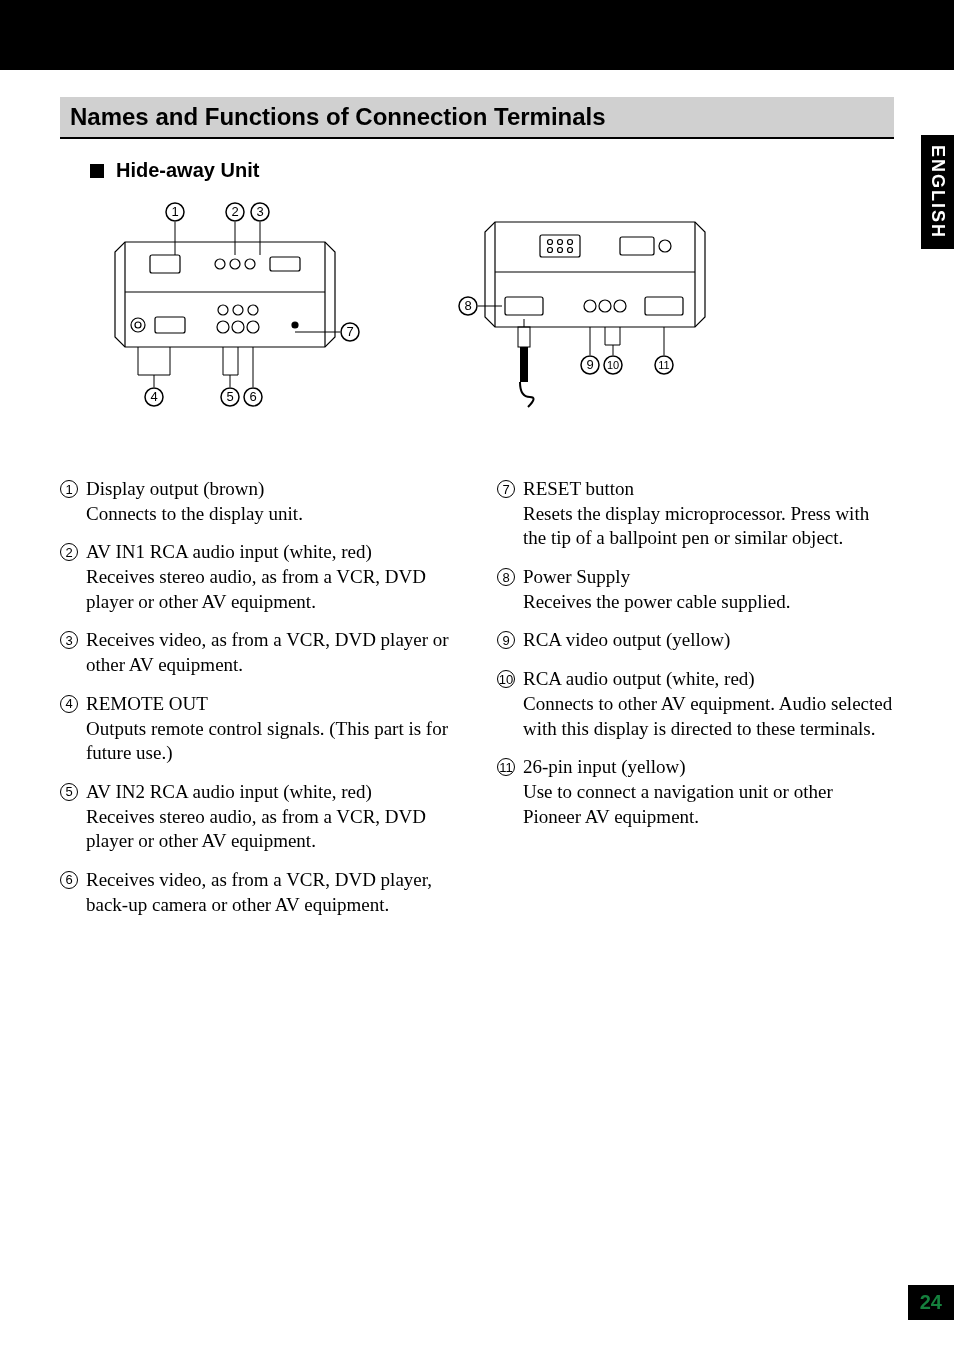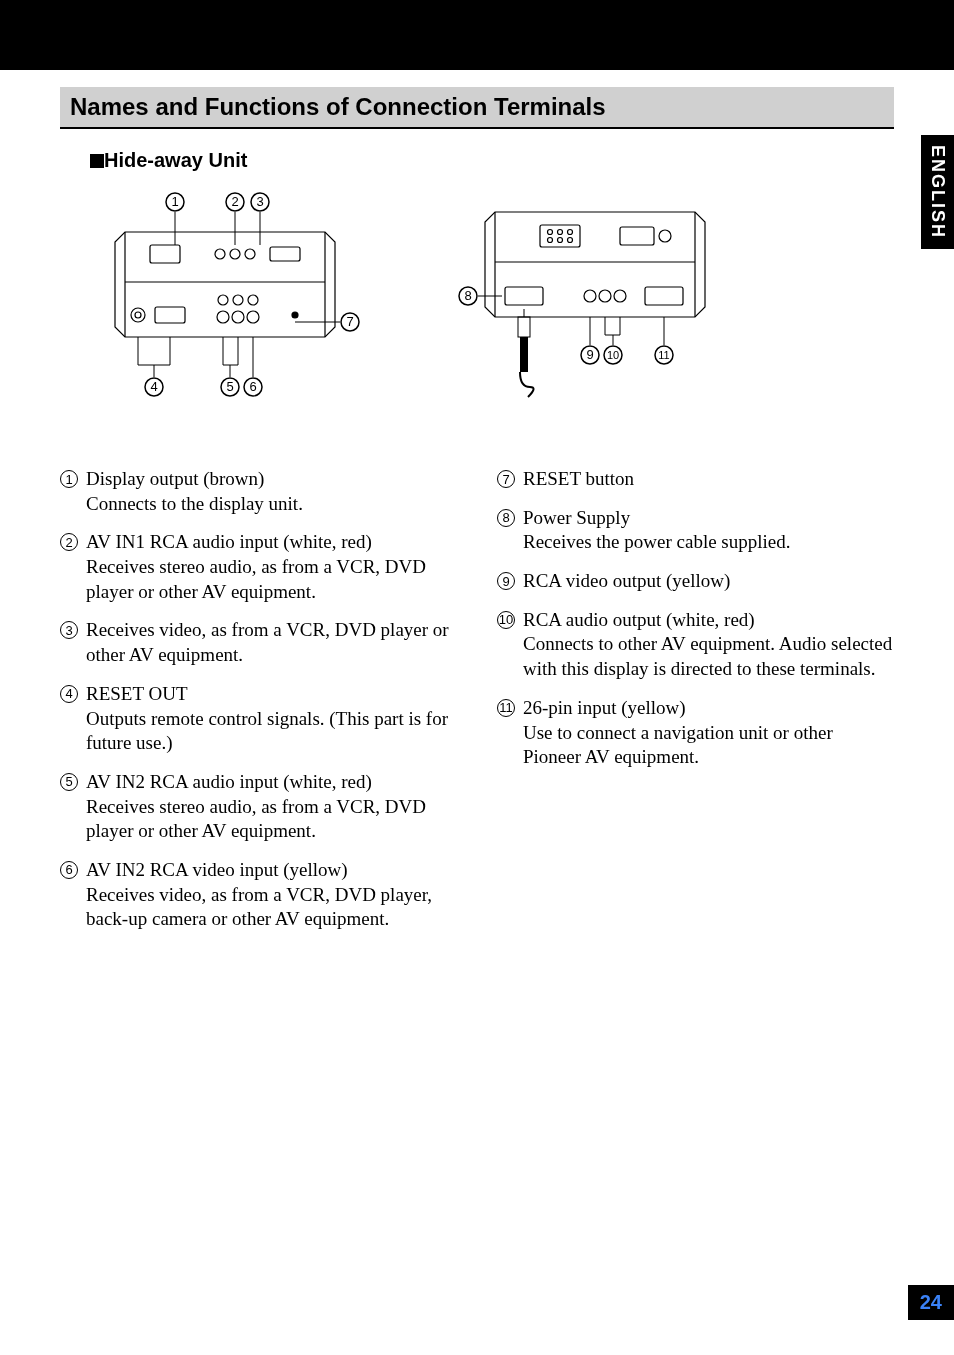--- a/index.html
+++ b/index.html
@@ -13,39 +13,40 @@
       width: 954px;
       height: 1355px;
       position: relative;
     }
     .black-bar {
       background: #000;
       height: 70px;
       width: 100%;
     }
     .content {
-      padding: 17px 60px 0 60px;
+      padding: 27px 60px 0 60px;
     }
     .section-header {
       background: #d0d0d0;
       padding: 6px 10px;
       border-bottom: 2px solid #000;
       margin-bottom: 20px;
     }
     .section-header h1 {
       font-family: Arial, Helvetica, sans-serif;
       font-weight: bold;
       font-size: 24px;
       color: #000;
     }
     .subsection {
       margin-left: 30px;
       margin-bottom: 15px;
       display: flex;
       align-items: center;
+      gap: 12px;
     }
     .black-square {
       width: 14px;
       height: 14px;
       background: #000;
       display: inline-block;
     }
     .subsection h2 {
       font-family: Arial, Helvetica, sans-serif;
       font-weight: bold;
@@ -112,21 +113,21 @@
       font-family: Arial, sans-serif;
       font-weight: bold;
       font-size: 18px;
       letter-spacing: 2px;
     }
     .page-number {
       position: absolute;
       bottom: 35px;
       right: 0;
       background: #000;
-      color: #3b82f6;
+      color: #15803d;
       padding: 6px 12px;
       font-family: Arial, sans-serif;
       font-weight: bold;
       font-size: 20px;
     }
   </style>
 </head>
 <body>
 
 <div class="black-bar"></div>
@@ -279,45 +280,45 @@
       </div>
       <div class="item">
         <span class="circled-num">3</span>
         <div class="item-body">
           <div class="item-desc">Receives video, as from a VCR, DVD player or other AV equipment.</div>
         </div>
       </div>
       <div class="item">
         <span class="circled-num">4</span>
         <div class="item-body">
-          <div class="item-title">RESET OUT</div>
+          <div class="item-title">REMOTE OUT</div>
           <div class="item-desc">Outputs remote control signals. (This part is for future use.)</div>
         </div>
       </div>
       <div class="item">
         <span class="circled-num">5</span>
         <div class="item-body">
           <div class="item-title">AV IN2 RCA audio input (white, red)</div>
           <div class="item-desc">Receives stereo audio, as from a VCR, DVD player or other AV equipment.</div>
         </div>
       </div>
       <div class="item">
         <span class="circled-num">6</span>
         <div class="item-body">
-          <div class="item-title">AV IN2 RCA video input (yellow)</div>
           <div class="item-desc">Receives video, as from a VCR, DVD player, back-up camera or other AV equipment.</div>
         </div>
       </div>
     </div>
 
     <div class="col">
       <div class="item">
         <span class="circled-num">7</span>
         <div class="item-body">
           <div class="item-title">RESET button</div>
+          <div class="item-desc">Resets the display microprocessor. Press with the tip of a ballpoint pen or similar object.</div>
         </div>
       </div>
       <div class="item">
         <span class="circled-num">8</span>
         <div class="item-body">
           <div class="item-title">Power Supply</div>
           <div class="item-desc">Receives the power cable supplied.</div>
         </div>
       </div>
       <div class="item">

